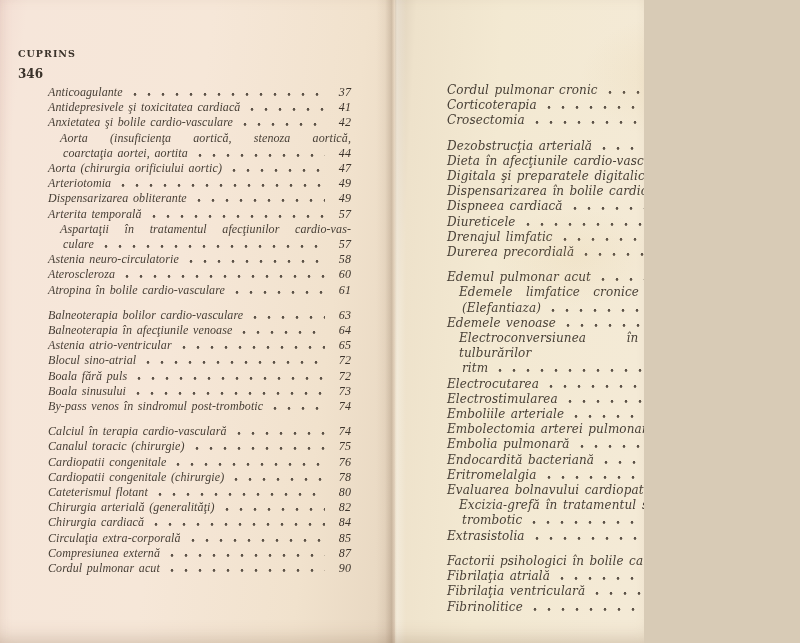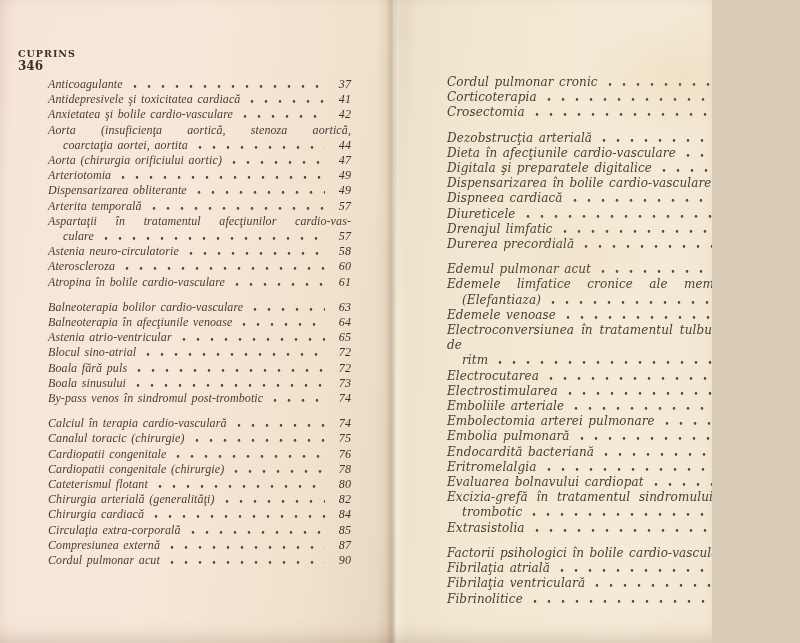--- a/index.html
+++ b/index.html
@@ -1,17 +1,17 @@
 <!DOCTYPE html>
 <html><head>
 <meta charset="utf-8">
 <style>
   html,body { margin:0; padding:0; background:#d8cbb6; }
   .photo {
-    position:relative; width:712px; height:643px; overflow:hidden;
+    position:relative; width:644px; height:643px; overflow:hidden;
     font-family:"DejaVu Serif","Liberation Serif",serif;
     background:#efe3d0;
   }
   .page { position:absolute; top:0; bottom:0; }
   .page-left {
     left:0; width:395px;
     background:linear-gradient(97deg,#f3ded4 0%,#f6e6da 6%,#f6e7d8 45%,#f1e2cd 78%,#e9d9c3 95%,#e0cfba 100%);
   }
   .page-right {
     left:395px; width:405px;
@@ -34,36 +34,36 @@
     position:absolute; inset:0; pointer-events:none;
     box-shadow: inset 0 -16px 20px -14px rgba(120,88,58,.30),
                 inset 0 10px 16px -14px rgba(120,88,58,.10),
                 inset 12px 0 16px -14px rgba(160,105,85,.14);
   }
 
   .page-head { color:#3a322a; }
   .page-left  .page-head { margin:48px 0 0 18px; text-align:left; }
   .page-right .page-head { margin:42px 30px 0 0; text-align:right; }
   .head-label { font-size:9.5px; font-weight:bold; letter-spacing:1px; }
-  .head-num   { font-size:12px;  font-weight:bold; margin-top:0; }
+  .head-num   { font-size:12px;  font-weight:bold; margin-top:8px; }
 
   .page-left  .toc { margin:4px 44px 0 48px;font-family:Liberation Serif, serif; }
   .page-right .toc { margin:8px 48px 0 52px; }
 
   .toc-group + .toc-group { margin-top:10px; }
 
   .toc-row {
     display:flex; align-items:baseline;
     font-style:italic; font-size:12px; line-height:15.2px;
     color:#463e35; letter-spacing:.1px; word-spacing:1.5px;
   }
   .toc-title { flex:0 0 auto; white-space:nowrap; }
   .wrapline .toc-title {
     display:block; width:100%; flex:1 1 auto;
-    text-align:justify; text-align-last:justify; white-space:normal;
+    text-align:justify; text-align-last:justify; white-space:normal;margin-left:12px;
   }
   .toc-title.cont { padding-left:15px;text-align:right; }
   .leader {
     flex:1 1 auto; min-width:10px; height:3px; margin:0 4px 0 10px;
     background-image:radial-gradient(circle at 2px 1.4px, rgba(80,70,60,.92) 1.05px, rgba(80,70,60,0) 1.7px);
     background-size:14px 3px; background-repeat:repeat-x;
   }
   .pagenum { flex:0 0 auto; min-width:22px; text-align:right; color:#3c342c; }
 </style>
 </head>

